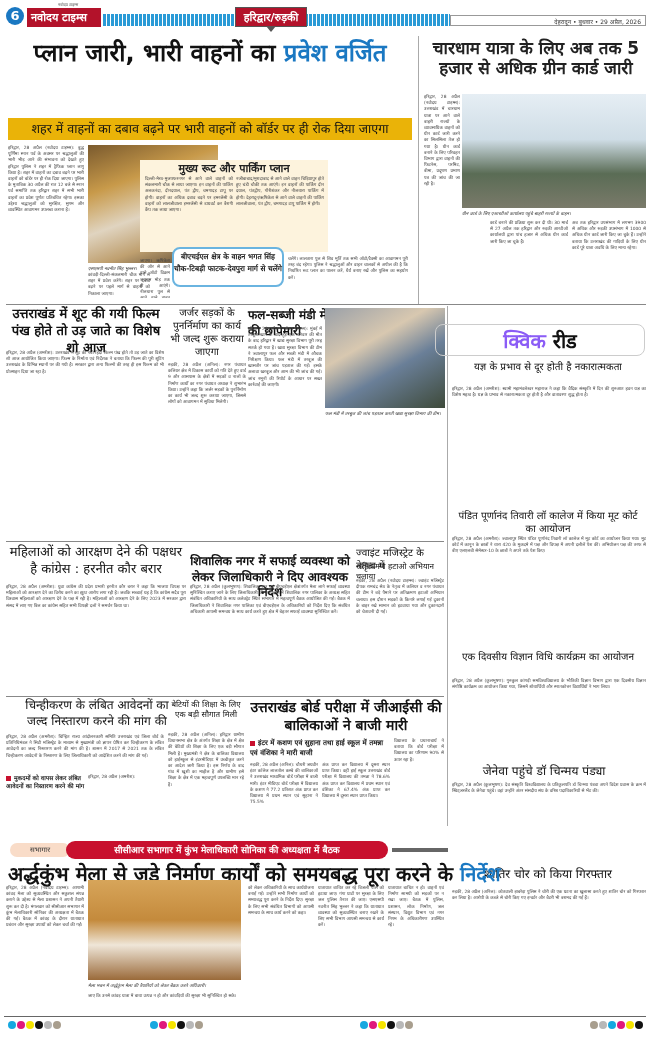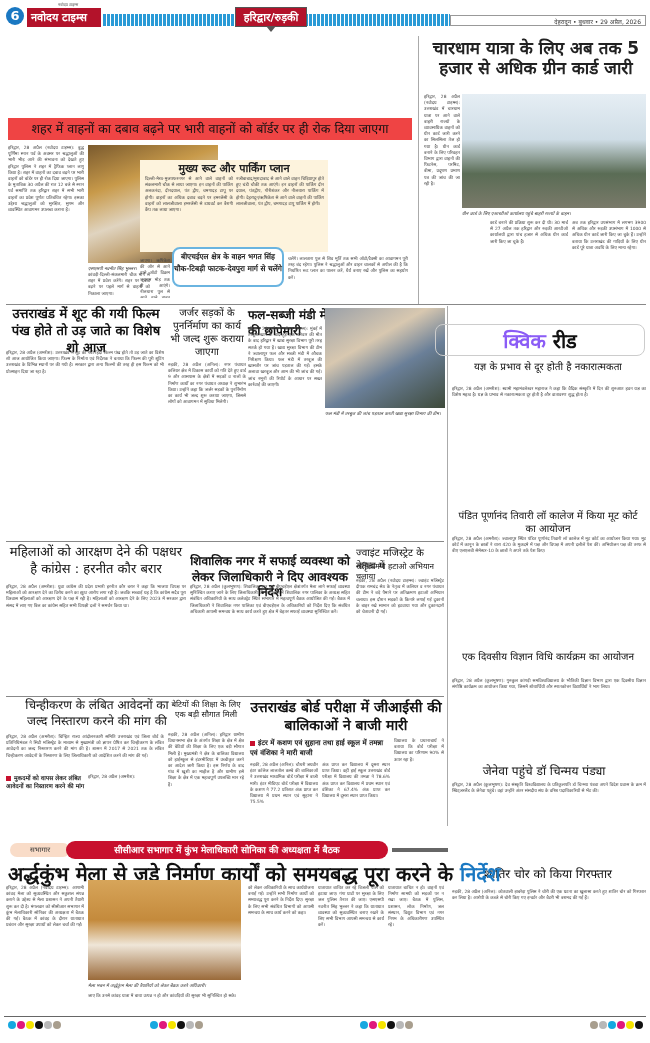--- a/index.html
+++ b/index.html
@@ -12,21 +12,21 @@
   .brand-small { left: 58px; top: 2px; font-size: 4px; color: #444; }
   .stripes { left: 103px; top: 14px; width: 345px; height: 12px; background: repeating-linear-gradient(90deg, #2a9ad6 0 3px, #fff 3px 4px); }
   .stripes2 { left: 305px; top: 14px; width: 145px; height: 12px; background: repeating-linear-gradient(90deg, #2a9ad6 0 3px, #fff 3px 4px); }
   .section-tag { left: 235px; top: 7px; width: 72px; height: 20px; background: #b3122a; color: #fff; font-size: 11px; font-weight: bold; text-align: center; line-height: 20px; border: 1px solid #555; }
   .section-tag:after { content: ""; position: absolute; left: 30px; bottom: -6px; border-left: 5px solid transparent; border-right: 5px solid transparent; border-top: 6px solid #555; }
   .dateline { left: 450px; top: 15px; width: 196px; height: 11px; font-size: 6px; text-align: right; color: #333; line-height: 11px; border: 1px solid #999; padding-right: 4px; }
   
   .h-main { font-family: "DejaVu Sans", sans-serif; font-weight: bold; color: #111; line-height: 1.15; }
   .main-head { left: 10px; top: 40px; width: 400px; font-size: 24px; text-align: center; }
   .main-head .hl { color: #1a78c2; }
-  .subhead-bar { left: 8px; top: 118px; width: 404px; height: 22px; background: #ef4444; font-size: 12.5px; text-align: center; line-height: 22px; color: #111; }
+  .subhead-bar { left: 8px; top: 118px; width: 404px; height: 22px; background: #eab308; font-size: 12.5px; text-align: center; line-height: 22px; color: #111; }
   .char-head { left: 425px; top: 38px; width: 222px; font-size: 17px; text-align: center; font-weight: bold; line-height: 1.2; }
   
   .txt { font-size: 4.4px; line-height: 6.2px; color: #444; text-align: justify; overflow: hidden; }
   .photo-police { left: 88px; top: 145px; width: 130px; height: 118px; background: linear-gradient(160deg, #7a5a2e 0%, #c89a4a 30%, #e0d4c0 55%, #bfa070 75%, #4a3a28 100%); }
   .photo-bus { left: 462px; top: 94px; width: 184px; height: 114px; background: linear-gradient(180deg, #e6eef4 0%, #cfdde6 40%, #5a6c55 70%, #7a7a6a 100%); }
   .photo-mandi { left: 325px; top: 308px; width: 120px; height: 100px; background: linear-gradient(150deg, #9aa0a8 0%, #d8c8b0 35%, #6a7f98 60%, #3e4a3a 100%); }
   .photo-meeting { left: 88px; top: 880px; width: 153px; height: 100px; background: linear-gradient(180deg, #d7a55a 0%, #c48a3c 40%, #efe6d8 65%, #9a6a3a 100%); }
   .caption { font-size: 4.5px; color: #333; font-style: italic; }
   .route-box { left: 140px; top: 160px; width: 188px; height: 92px; background: #fdf3dd; }
   .route-title { left: 142px; top: 160px; width: 184px; font-size: 11px; font-weight: bold; text-align: center; }
@@ -55,20 +55,21 @@
   <div class="abs page-num">6</div>
   <div class="abs brand-small">नवोदय टाइम्स</div>
   <div class="abs brand-wrap">नवोदय टाइम्स</div>
   <div class="abs stripes"></div>
   <div class="abs stripes2"></div>
   <div class="abs section-tag">हरिद्वार/रुड़की</div>
   <div class="abs dateline">देहरादून • बुधवार • 29 अप्रैल, 2026</div>
 </div>
 
 <div class="abs h-main main-head">
+  <div><span>प्लान जारी, भारी वाहनों का </span><span class="hl">प्रवेश वर्जित</span></div>
 </div>
 <div class="abs subhead-bar">शहर में वाहनों का दबाव बढ़ने पर भारी वाहनों को बॉर्डर पर ही रोक दिया जाएगा</div>
 
 <div class="abs txt" style="left:8px;top:145px;width:76px;height:128px;">हरिद्वार, 28 अप्रैल (नवोदय टाइम्स): बुद्ध पूर्णिमा स्नान पर्व के अवसर पर श्रद्धालुओं की भारी भीड़ आने की संभावना को देखते हुए हरिद्वार पुलिस ने शहर में ट्रैफिक प्लान लागू किया है। शहर में वाहनों का दबाव बढ़ने पर भारी वाहनों को बॉर्डर पर ही रोक दिया जाएगा। पुलिस के मुताबिक 30 अप्रैल की रात 12 बजे से स्नान पर्व समाप्ति तक हरिद्वार शहर में सभी भारी वाहनों का प्रवेश पूर्णतः प्रतिबंधित रहेगा। इसका उद्देश्य श्रद्धालुओं को सुरक्षित, सुगम और व्यवस्थित आवागमन उपलब्ध कराना है।</div>
 <div class="abs photo-police"></div>
 <div class="abs caption" style="left:88px;top:265px;width:130px;">एसएसपी नवनीत सिंह भुल्लर।</div>
 
 <div class="abs route-box"></div>
 <div class="abs route-title">मुख्य रूट और पार्किंग प्लान</div>
 <div class="abs txt" style="left:145px;top:176px;width:88px;height:70px;">दिल्ली-मेरठ-मुजफ्फरनगर से आने वाले वाहनों को संकलमारी चौक से लाया जाएगा। इन वाहनों की पार्किंग अलकनंदा, दीनदयाल, पंत द्वीप, चमगादड़ टापू पर होगी। वाहनों का अधिक दबाव बढ़ने पर इमरजेंसी के वाहनों को लालजीवाला इमरजेंसी से डायवर्ट कर बैरागी कैंप तक लाया जाएगा।</div>

